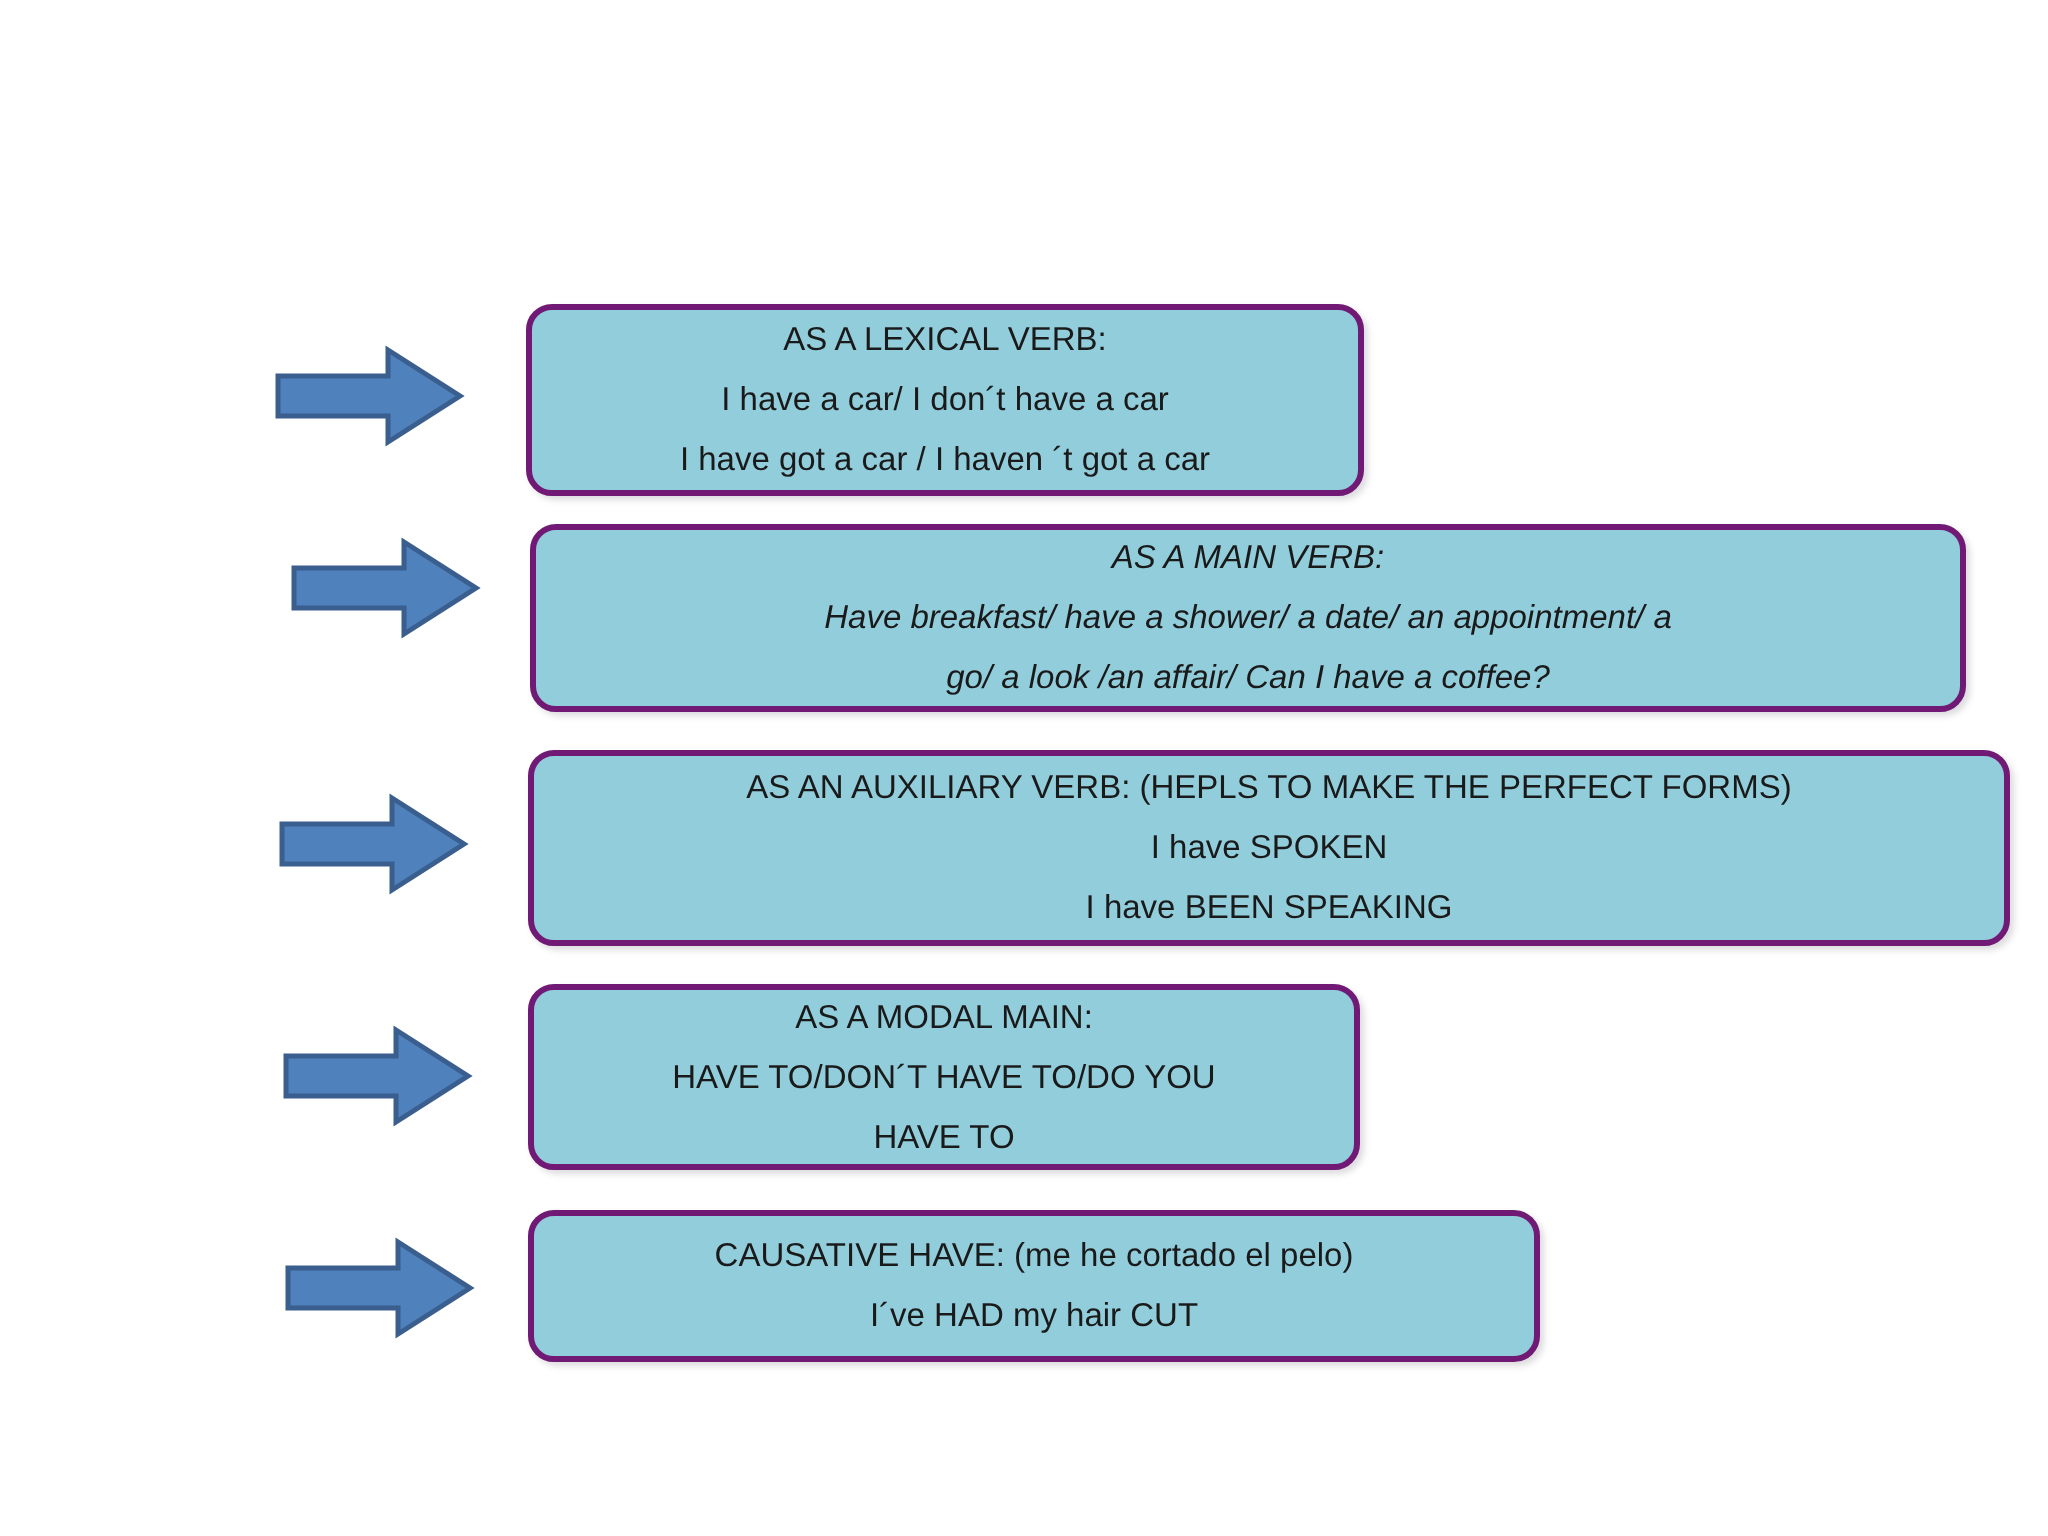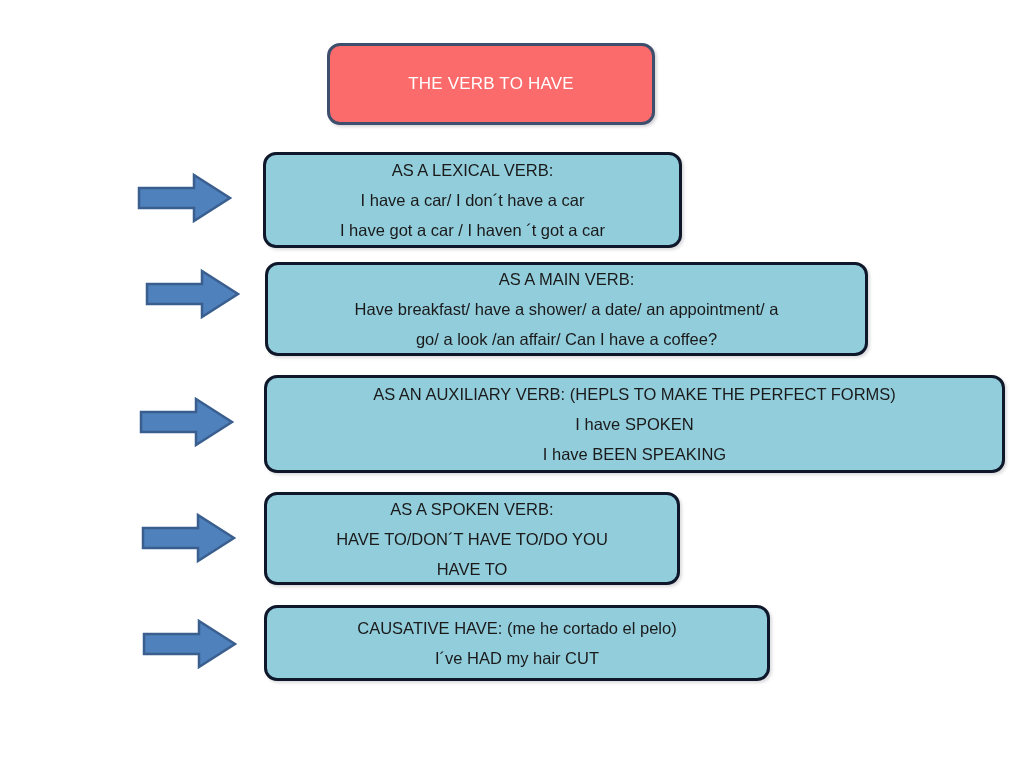--- a/index.html
+++ b/index.html
@@ -40,21 +40,21 @@
     color: #ffffff;
     font-size: 17px;
     letter-spacing: 0.2px;
     white-space: nowrap;
   }
 
   
   .info-box {
     position: absolute;
     background: #92cddc;
-    border: 3px solid #0f172a;
+    border: 3px solid #701a75;
     border-radius: 13px;
     box-sizing: border-box;
     display: flex;
     align-items: center;
     justify-content: center;
     box-shadow: 2px 2px 3px rgba(140,140,150,0.30);
   }
   .info-box .box-text {
     color: #1a1a1a;
     font-size: 16.5px;
@@ -71,43 +71,40 @@
   .arrow svg {
     display: block;
     overflow: visible;
   }
 </style>
 </head>
 <body>
 
 <div id="canvas">
 
-  <div class="title-box">
-    <span class="title-text">THE VERB TO HAVE</span>
-  </div>
 
   <div class="arrow" style="left:137px; top:172px; width:95px; height:52px;">
     <svg width="95" height="52" viewBox="0 0 95 52" aria-hidden="true">
       <polygon points="2,16 57,16 57,3 93,26 57,49 57,36 2,36" fill="#4f81bd" stroke="#3a5f8f" stroke-width="2.5" stroke-linejoin="miter"></polygon>
     </svg>
   </div>
 
   <div class="info-box" style="left:263px; top:152px; width:419px; height:96px;">
     <span class="box-text">AS A LEXICAL VERB:
 I have a car/ I don´t have a car
 I have got a car / I haven ´t got a car</span>
   </div>
 
   <div class="arrow" style="left:145px; top:268px; width:95px; height:52px;">
     <svg width="95" height="52" viewBox="0 0 95 52" aria-hidden="true">
       <polygon points="2,16 57,16 57,3 93,26 57,49 57,36 2,36" fill="#4f81bd" stroke="#3a5f8f" stroke-width="2.5" stroke-linejoin="miter"></polygon>
     </svg>
   </div>
 
-  <div class="info-box" style="left:265px; top:262px; width:603px; height:94px;">
+  <div class="info-box" style="left:265px; top:262px; width:718px; height:94px;font-style:italic;">
     <span class="box-text">AS A MAIN VERB:
 Have breakfast/ have a shower/ a date/ an appointment/ a
 go/ a look /an affair/ Can I have a coffee?</span>
   </div>
 
   <div class="arrow" style="left:139px; top:396px; width:95px; height:52px;">
     <svg width="95" height="52" viewBox="0 0 95 52" aria-hidden="true">
       <polygon points="2,16 57,16 57,3 93,26 57,49 57,36 2,36" fill="#4f81bd" stroke="#3a5f8f" stroke-width="2.5" stroke-linejoin="miter"></polygon>
     </svg>
   </div>
@@ -118,21 +115,21 @@
 I have BEEN SPEAKING</span>
   </div>
 
   <div class="arrow" style="left:141px; top:512px; width:95px; height:52px;">
     <svg width="95" height="52" viewBox="0 0 95 52" aria-hidden="true">
       <polygon points="2,16 57,16 57,3 93,26 57,49 57,36 2,36" fill="#4f81bd" stroke="#3a5f8f" stroke-width="2.5" stroke-linejoin="miter"></polygon>
     </svg>
   </div>
 
   <div class="info-box" style="left:264px; top:492px; width:416px; height:93px;">
-    <span class="box-text">AS A SPOKEN VERB:
+    <span class="box-text">AS A MODAL MAIN:
 HAVE TO/DON´T HAVE TO/DO YOU
 HAVE TO</span>
   </div>
 
   <div class="arrow" style="left:142px; top:618px; width:95px; height:52px;">
     <svg width="95" height="52" viewBox="0 0 95 52" aria-hidden="true">
       <polygon points="2,16 57,16 57,3 93,26 57,49 57,36 2,36" fill="#4f81bd" stroke="#3a5f8f" stroke-width="2.5" stroke-linejoin="miter"></polygon>
     </svg>
   </div>
 

